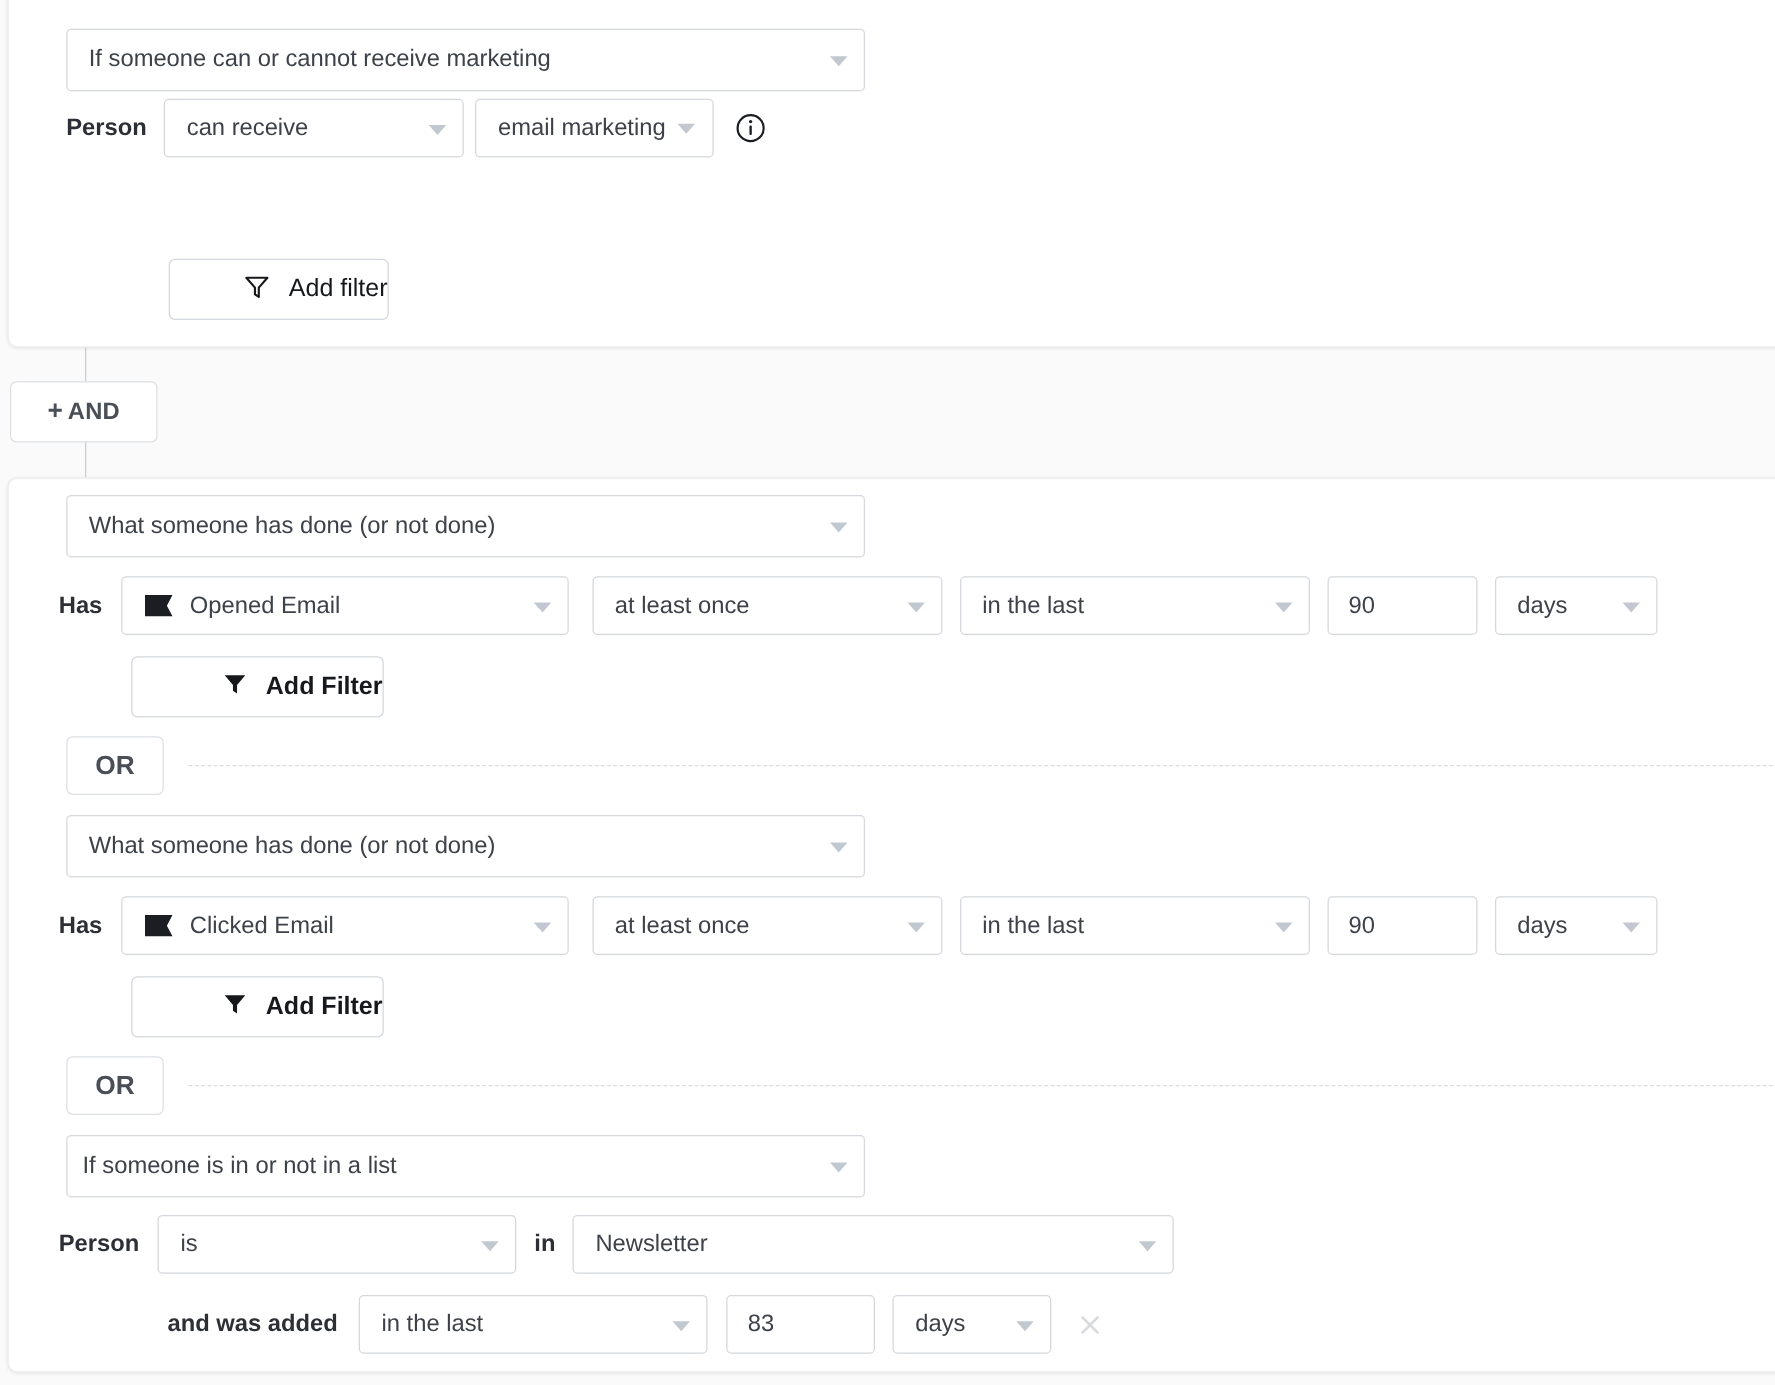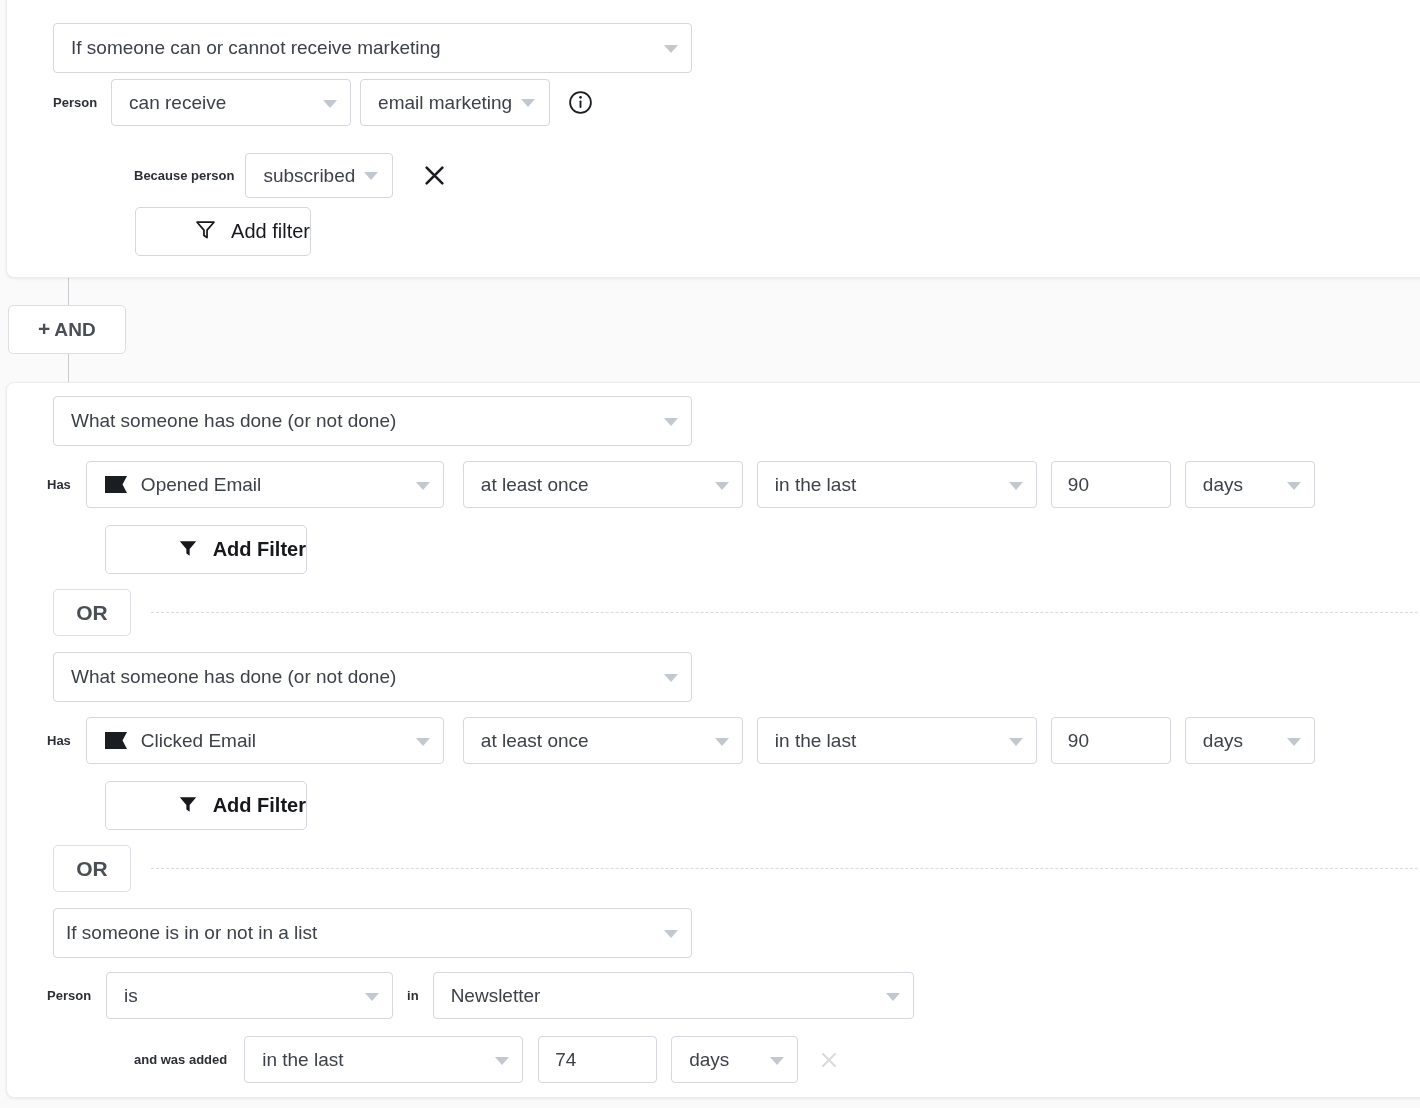--- a/index.html
+++ b/index.html
@@ -124,21 +124,21 @@
     height: 47px;
     display: flex;
     align-items: center;
     padding: 0 16px;
     font-size: 19px;
     color: #3d4149;
   }
 
   
   .lbl {
-    font-size: 13px;
+    font-size: 19px;
     font-weight: bold;
     color: #2c2f36;
     white-space: nowrap;
   }
 
   
   .info-icon {
     width: 26px; height: 26px;
     display: inline-flex;
     align-items: center;
@@ -234,34 +234,20 @@
 
       <span class="info-icon" style="margin-left:17px;">
         <svg width="25" height="25" viewBox="0 0 24 24" aria-hidden="true">
           <circle cx="12" cy="12" r="10" fill="none" stroke="#1a1d22" stroke-width="1.7"></circle>
           <circle cx="12" cy="7" r="1.3" fill="#1a1d22"></circle>
           <rect x="11.1" y="10" width="1.8" height="7.3" rx="0.8" fill="#1a1d22"></rect>
         </svg>
       </span>
     </div>
 
-    <div class="row" style="left:127px; top:162px;">
-      <span class="lbl" style="margin-right:11px;">Because person</span>
-
-      <div class="sel tight" style="height:45px;">
-        <span>subscribed</span>
-        <span class="caret"></span>
-      </div>
-
-      <span class="close-x" style="margin-left:26px;">
-        <svg width="27" height="27" viewBox="0 0 24 24" aria-hidden="true">
-          <path d="M5 5 L19 19 M19 5 L5 19" stroke="#1a1d22" stroke-width="2.3" stroke-linecap="round"></path>
-        </svg>
-      </span>
-    </div>
 
     <div class="addbtn light" style="left:128px; top:216px; width:176px; height:49px;">
       <span>
         <svg width="23" height="23" viewBox="0 0 24 24" aria-hidden="true">
           <path d="M3.2 4.4 H20.8 L13.6 12.6 V20.4 L10.4 18.2 V12.6 Z" fill="none" stroke="#16181c" stroke-width="1.8" stroke-linejoin="round"></path>
         </svg>
       </span>
       <span class="txt">Add filter</span>
     </div>
   </div>
@@ -400,21 +386,21 @@
 
     <div class="row" style="left:127px; top:653px;">
       <span class="lbl" style="margin-right:17px;">and was added</span>
 
       <div class="sel" style="width:279px;">
         <span>in the last</span>
         <span class="caret"></span>
       </div>
 
       <div class="numfield" style="width:119px; margin-left:15px;">
-        <span>74</span>
+        <span>83</span>
       </div>
 
       <div class="sel" style="width:127px; margin-left:14px;">
         <span>days</span>
         <span class="caret"></span>
       </div>
 
       <span class="close-x" style="margin-left:16px;">
         <svg width="24" height="24" viewBox="0 0 24 24" aria-hidden="true">
           <path d="M6 6 L18 18 M18 6 L6 18" stroke="#d7dade" stroke-width="2" stroke-linecap="round"></path>

